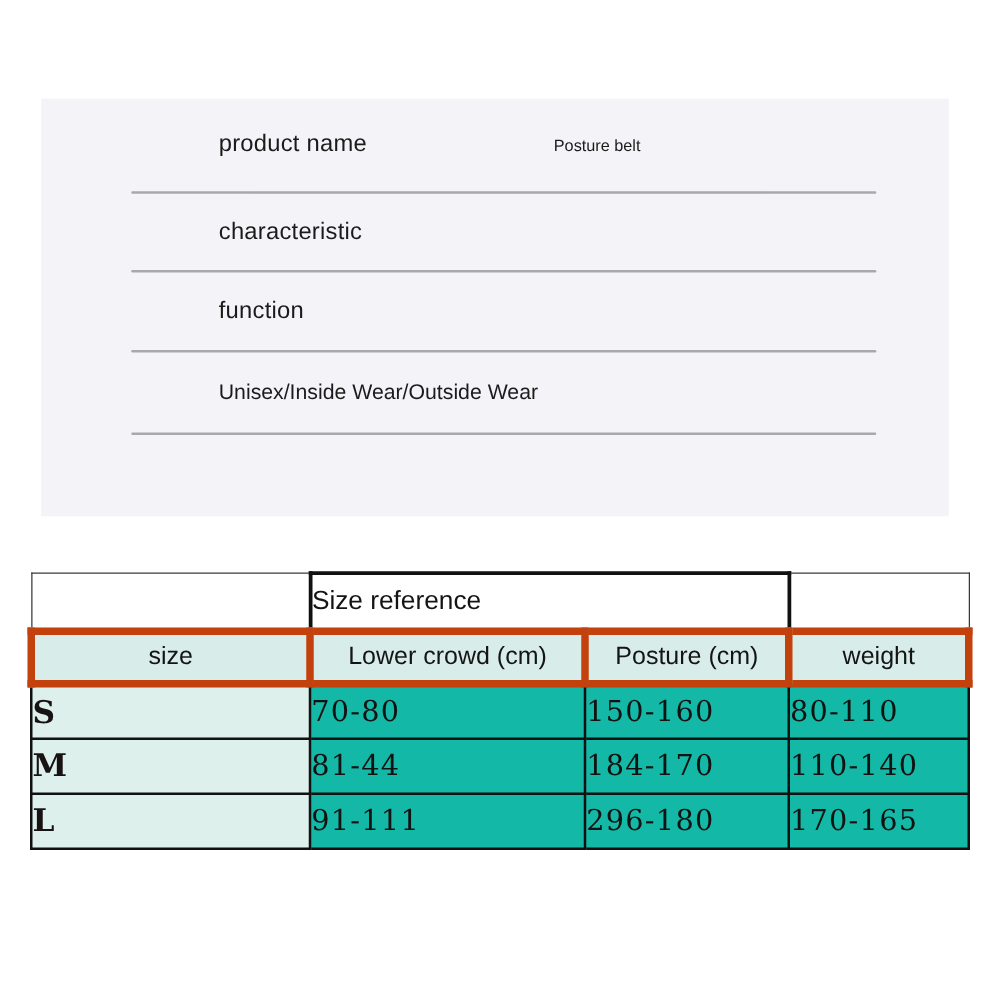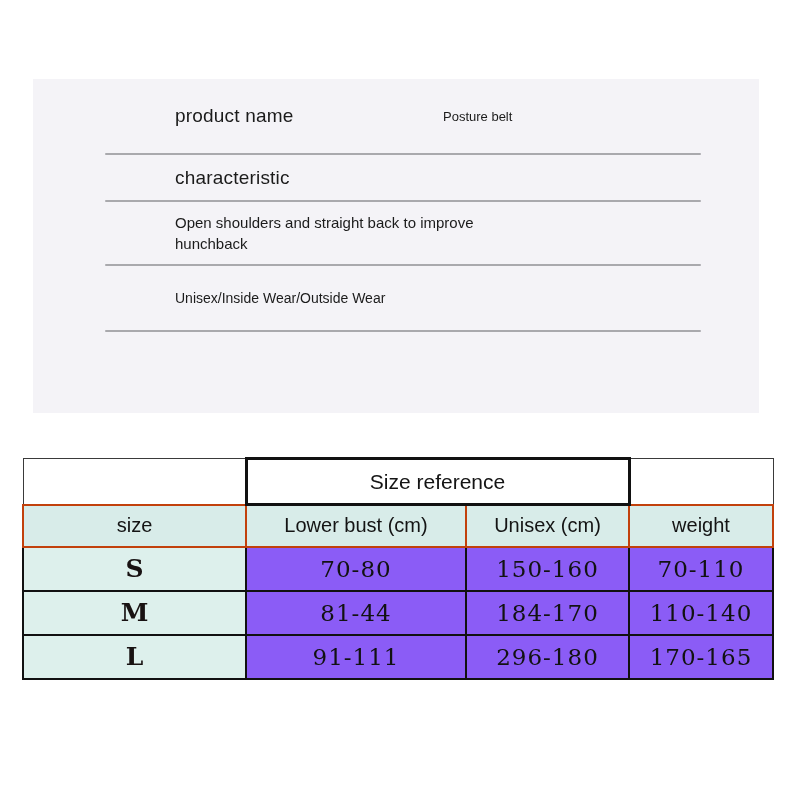--- a/index.html
+++ b/index.html
@@ -29,21 +29,21 @@
     height: 334px;
     background: #f4f3f7;
   }
   .info-row {
     display: flex;
     align-items: center;
     padding-left: 142px;
     box-sizing: border-box;
   }
   .info-row.r0 { height: 74px; }
-  .info-row.r1 { height: 45px; }
+  .info-row.r1 { height: 61px; }
   .info-row.r2 { height: 62px; }
   .info-row.r3 { height: 64px; }
   .info-label {
     width: 268px;
     flex: 0 0 268px;
     font-size: 19px;
     letter-spacing: 0.2px;
     color: #1b1b1b;
   }
   .info-value {
@@ -51,80 +51,79 @@
     font-size: 13px;
     color: #1b1b1b;
     padding-right: 30px;
   }
   .info-value.small {
     font-size: 15px;
     line-height: 1.4;
     max-width: 318px;
   }
   .info-value.medium {
-    font-size: 14px;
+    font-size: 17px;
   }
   .row-divider {
     height: 2px;
     width: 596px;
     margin-left: 72px;
     background: #a9a9ad;
     border-radius: 2px;
   }
 
   
   .size-table {
     position: absolute;
     left: 22px;
     top: 457px;
     width: 750px;
     border-collapse: collapse;
     table-layout: fixed;
   }
   .size-table td, .size-table th {
     box-sizing: border-box;
-    text-align: center;
     vertical-align: middle;
     padding: 0;
   }
   .corner-cell {
     border: 1px solid #3a3a3a;
     background: #ffffff;
     height: 46px;
   }
   .title-cell {
     border: 3px solid #111111;
     background: #ffffff;
     height: 46px;
     font-size: 21px;
     font-weight: 400;
     color: #141414;
     font-family: "Liberation Sans", sans-serif;
   }
   .header-cell {
-    border: 2px solid #c2410c;
+    border: 6px solid #c2410c;
     background: #d8ece9;
     height: 42px;
     font-size: 20px;
     font-weight: 400;
     color: #141414;
     font-family: "Liberation Sans", sans-serif;
   }
   .size-cell {
     border: 2px solid #111111;
     background: #ddf0ec;
     height: 44px;
     font-family: "DejaVu Serif", serif;
     font-weight: bold;
     font-size: 25px;
     color: #181212;
   }
   .value-cell {
     border: 2px solid #111111;
-    background: #8b5cf6;
+    background: #14b8a6;
     height: 44px;
     font-family: "DejaVu Serif", serif;
     font-size: 23px;
     color: #121212;
     letter-spacing: 1px;
   }
 </style>
 </head>
 <body>
 
@@ -137,21 +136,21 @@
       <div class="info-value">Posture belt</div>
     </div>
     <div class="row-divider"></div>
 
     <div class="info-row r1">
       <div class="info-label">characteristic</div>
     </div>
     <div class="row-divider"></div>
 
     <div class="info-row r2">
-      <div class="info-value small">Open shoulders and straight back to improve hunchback</div>
+      <div class="info-label">function</div>
     </div>
     <div class="row-divider"></div>
 
     <div class="info-row r3">
       <div class="info-value medium">Unisex/Inside Wear/Outside Wear</div>
     </div>
     <div class="row-divider"></div>
 
   </div>
 
@@ -163,29 +162,29 @@
       <col style="width:144px">
     </colgroup>
     <tbody>
       <tr>
         <td class="corner-cell"></td>
         <td class="title-cell" colspan="2">Size reference</td>
         <td class="corner-cell"></td>
       </tr>
       <tr>
         <th class="header-cell">size</th>
-        <th class="header-cell">Lower bust (cm)</th>
-        <th class="header-cell">Unisex (cm)</th>
+        <th class="header-cell">Lower crowd (cm)</th>
+        <th class="header-cell">Posture (cm)</th>
         <th class="header-cell">weight</th>
       </tr>
       <tr>
         <td class="size-cell">S</td>
         <td class="value-cell">70-80</td>
         <td class="value-cell">150-160</td>
-        <td class="value-cell">70-110</td>
+        <td class="value-cell">80-110</td>
       </tr>
       <tr>
         <td class="size-cell">M</td>
         <td class="value-cell">81-44</td>
         <td class="value-cell">184-170</td>
         <td class="value-cell">110-140</td>
       </tr>
       <tr>
         <td class="size-cell">L</td>
         <td class="value-cell">91-111</td>

